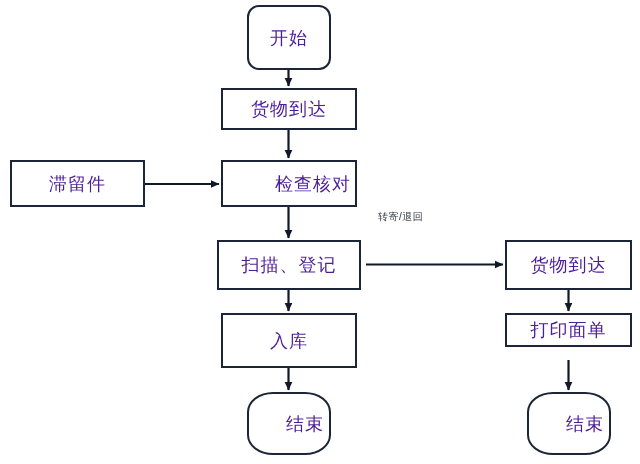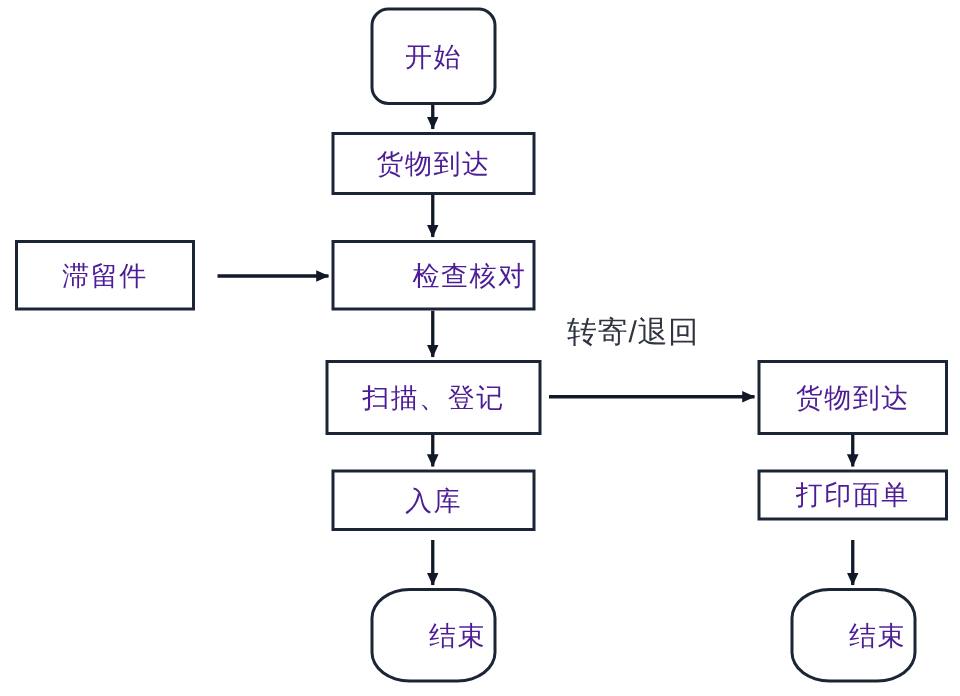--- a/index.html
+++ b/index.html
@@ -47,21 +47,21 @@
     border-radius: 26px / 20px;
     padding-left: 32px;
   }
   .node-label {
     display: block;
     pointer-events: none;
   }
   .edge-label {
     position: absolute;
     color: #2f3440;
-    font-size: 20px;
+    font-size: 10px;
     line-height: 1;
     letter-spacing: 0.5px;
     white-space: nowrap;
   }
 </style>
 </head>
 <body>
 
 <div id="canvas">
 
@@ -110,37 +110,37 @@
   </svg>
 
   <div class="node terminator" style="left:247px; top:5px; width:84px; height:65px;">
     <span class="node-label">开始</span>
   </div>
 
   <div class="node" style="left:221px; top:88px; width:136px; height:42px;">
     <span class="node-label">货物到达</span>
   </div>
 
-  <div class="node" style="left:10px; top:160px; width:120px; height:47px;">
+  <div class="node" style="left:10px; top:160px; width:135px; height:47px;">
     <span class="node-label">滞留件</span>
   </div>
 
   <div class="node" style="left:221px; top:160px; width:136px; height:47px;padding-left:48px;">
     <span class="node-label">检查核对</span>
   </div>
 
   <div class="node" style="left:217px; top:240px; width:144px; height:50px;">
     <span class="node-label">扫描、登记</span>
   </div>
 
   <div class="node" style="left:505px; top:240px; width:127px; height:50px;">
     <span class="node-label">货物到达</span>
   </div>
 
-  <div class="node" style="left:221px; top:313px; width:136px; height:41px;">
+  <div class="node" style="left:221px; top:313px; width:136px; height:55px;">
     <span class="node-label">入库</span>
   </div>
 
   <div class="node" style="left:505px; top:313px; width:127px; height:34px;">
     <span class="node-label">打印面单</span>
   </div>
 
   <div class="node terminator-wide" style="left:247px; top:392px; width:84px; height:63px;">
     <span class="node-label">结束</span>
   </div>

